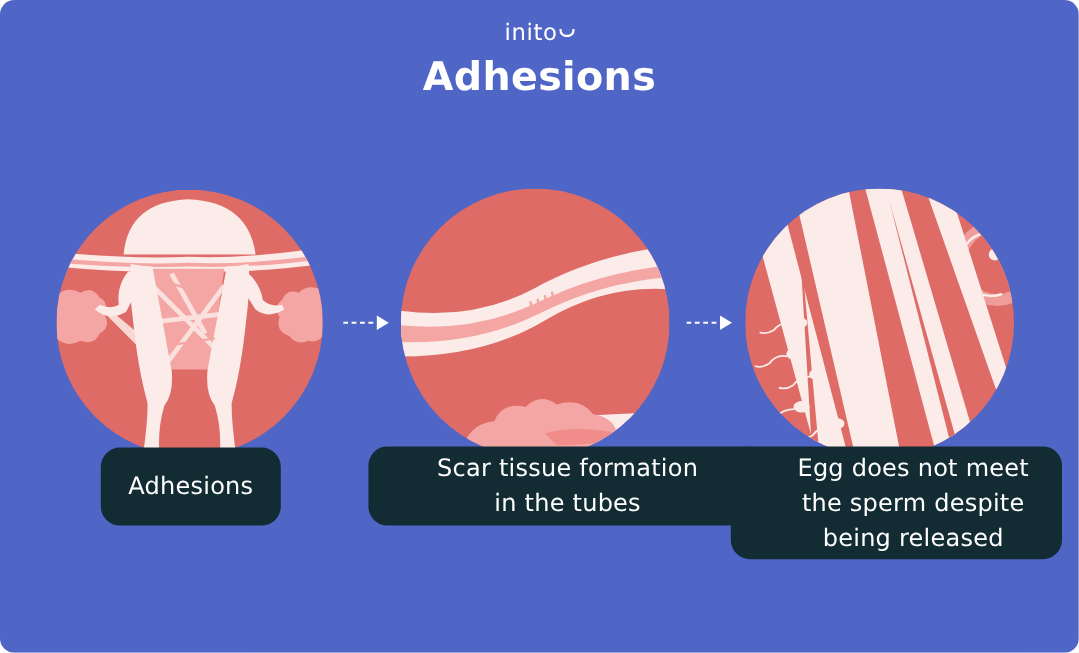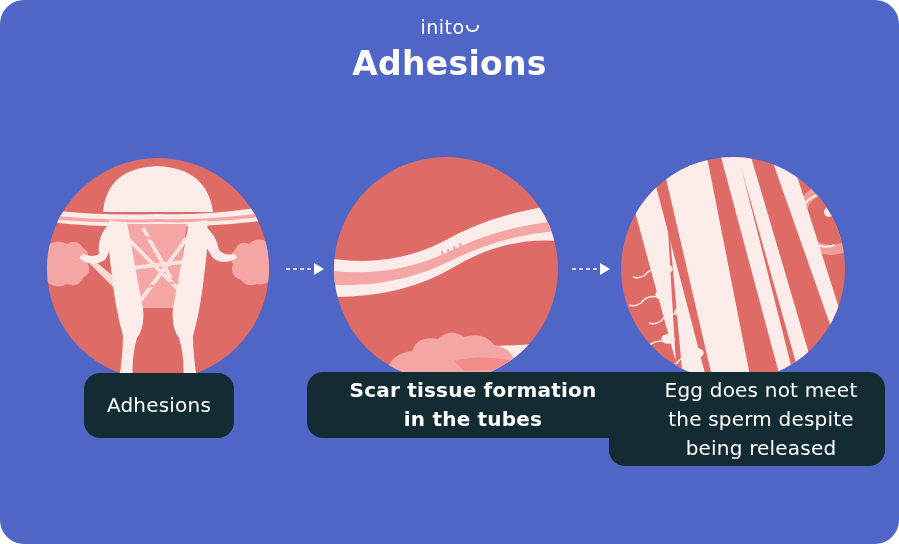--- a/index.html
+++ b/index.html
@@ -1,17 +1,17 @@
 <!DOCTYPE html>
 <html><head>
 <meta charset="utf-8">
 <style>
   html, body { margin: 0; padding: 0; background: #ffffff; }
   body { width: 899px; height: 544px; position: relative; overflow: hidden; font-family: "DejaVu Sans", "Liberation Sans", sans-serif; }
-  .card { position: absolute; left: 0; top: 0; width: 899px; height: 544px; background: #5066C7; border-radius: 24px; overflow: hidden; }
+  .card { position: absolute; left: 0; top: 0; width: 899px; height: 544px; background: #5066C7; border-radius: 12px; overflow: hidden; }
   .logo { position: absolute; left: 0; width: 899px; top: 16px; text-align: center; color: #ffffff; font-size: 19px; font-weight: normal; letter-spacing: 0.5px; }
   .logo-mark { display: inline-block; width: 9px; height: 5px; border: 2px solid #ffffff; border-top: none; border-radius: 0 0 6px 6px; margin-left: 1px; position: relative; top: -2px; }
   .title { position: absolute; left: 0; width: 899px; top: 44px; text-align: center; color: #ffffff; font-size: 33px; font-weight: bold; letter-spacing: 0.3px; }
   .circle { position: absolute; border-radius: 50%; overflow: hidden; }
   .arrow { position: absolute; height: 14px; }
   .label { position: absolute; background: #132C34; color: #ffffff; border-radius: 16px; display: flex; align-items: center; justify-content: center; text-align: center; font-size: 20px; line-height: 29px; font-weight: 500; letter-spacing: 0.2px; white-space: pre-line; }
 </style>
 </head>
 <body>
 
@@ -120,19 +120,19 @@
         <path d="M54 157 Q46 156 40 164 Q34 168 28 166" fill="none"></path>
         <ellipse cx="47" cy="182" rx="6" ry="4"></ellipse>
         <path d="M41 184 Q32 184 26 190" fill="none"></path>
         <ellipse cx="76" cy="196" rx="6" ry="4"></ellipse>
         <path d="M70 198 Q62 198 56 206 Q50 210 44 208" fill="none"></path>
       </g>
     </svg>
   </div>
 
   <div class="label" style="left:84px; top:373px; width:150px; height:65px;">Adhesions</div>
-  <div class="label" style="left:307px; top:372px; width:332px; height:66px;font-weight:bold;">Scar tissue formation
+  <div class="label" style="left:307px; top:372px; width:332px; height:66px;">Scar tissue formation
 in the tubes</div>
   <div class="label" style="left:609px; top:372px; width:248px; height:94px;padding-left:28px;">Egg does not meet
 the sperm despite
 being released</div>
 
 </div>
 
 </body></html>

